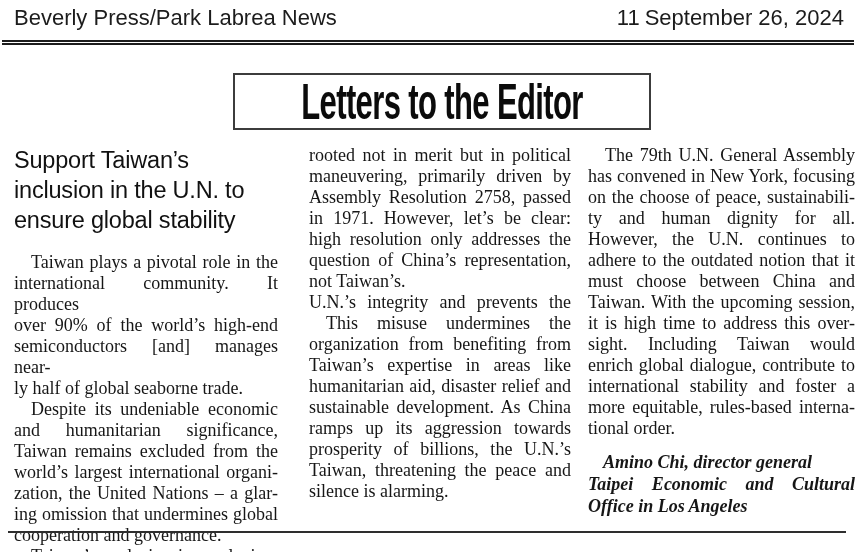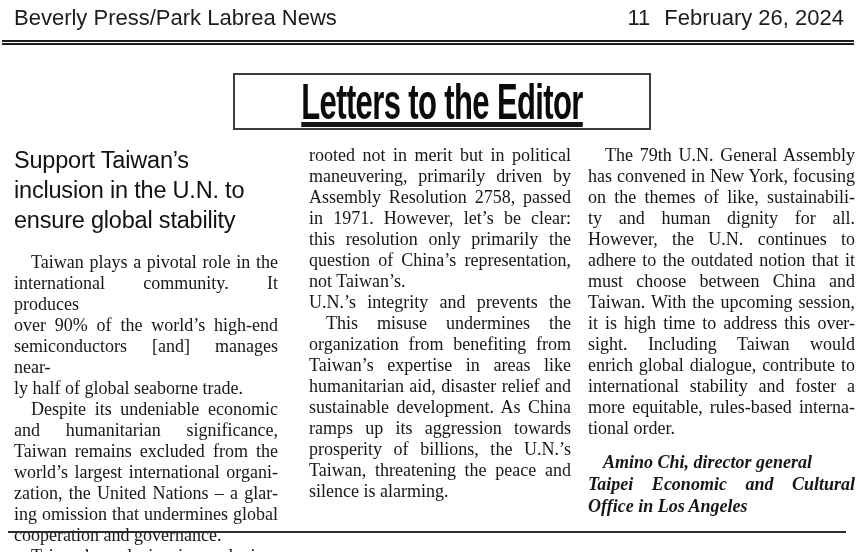--- a/index.html
+++ b/index.html
@@ -6,30 +6,30 @@
   body{
     width:856px;height:552px;background:#ffffff;position:relative;overflow:hidden;
     font-family:"Liberation Serif", serif;color:#161616;
   }
   
   .masthead{
     position:absolute;top:5px;left:14px;right:12px;
     display:flex;justify-content:space-between;align-items:flex-start;
     font-family:"Liberation Sans", sans-serif;font-size:22px;color:#1c1c1c;
   }
-  .masthead-right{display:flex;gap:14px;}
+  .masthead-right{display:flex;gap:5px;}
   .masthead-rule{
     position:absolute;top:40px;left:2px;right:2px;height:1px;
     border-top:2px solid #1c1c1c;border-bottom:2px solid #1c1c1c;
   }
   
   .section-box{
     position:absolute;left:233px;top:73px;width:414px;height:53px;
     border:2px solid #3c3c3c;background:#fff;
-    display:flex;align-items:center;justify-content:center;text-decoration:underline;
+    display:flex;align-items:center;justify-content:center;
   }
   .section-title{
     font-family:"Liberation Sans", sans-serif;font-weight:700;font-size:50px;
     color:#0b0b0b;transform:scaleX(0.62);white-space:nowrap;letter-spacing:-1px;
   }
   
   .columns{position:absolute;top:145px;left:14px;display:flex;}
   .col1{width:264px;margin-right:31px;}
   .col2{width:262px;margin-right:17px;}
   .col3{width:267px;}
@@ -49,21 +49,21 @@
     border-top:2px solid #2e2e2e;
   }
 </style>
 </head>
 <body>
 
 <div class="masthead">
   <span>Beverly Press/Park Labrea News</span>
   <span class="masthead-right">
     <span>11</span>
-    <span>February 26, 2024</span>
+    <span>September 26, 2024</span>
   </span>
 </div>
 <div class="masthead-rule"></div>
 
 <div class="section-box">
   <div class="section-title">Letters to the Editor</div>
 </div>
 
 <div class="columns">
   <div class="col1">
@@ -94,21 +94,21 @@
         </div>
       </div>
   </div>
   <div class="col2">
     <div>
         <div class="para">
           <div class="bline">rooted not in merit but in political</div>
           <div class="bline">maneuvering, primarily driven by</div>
           <div class="bline">Assembly Resolution 2758, passed</div>
           <div class="bline">in 1971. However, let’s be clear:</div>
-          <div class="bline">this resolution only primarily the</div>
+          <div class="bline">high resolution only addresses the</div>
           <div class="bline">question of China’s representation,</div>
           <div class="bline last">not Taiwan’s.</div>
         </div>
         <div class="para">
           <div class="bline">U.N.’s integrity and prevents the</div>
           <div class="bline indent">This misuse undermines the</div>
           <div class="bline">organization from benefiting from</div>
           <div class="bline">Taiwan’s expertise in areas like</div>
           <div class="bline">humanitarian aid, disaster relief and</div>
           <div class="bline">sustainable development. As China</div>
@@ -117,21 +117,21 @@
           <div class="bline">Taiwan, threatening the peace and</div>
           <div class="bline last">silence is alarming.</div>
         </div>
       </div>
   </div>
   <div class="col3">
     <div>
         <div class="para">
           <div class="bline indent">The 79th U.N. General Assembly</div>
           <div class="bline">has convened in New York, focusing</div>
-          <div class="bline">on the themes of like, sustainabili-</div>
+          <div class="bline">on the choose of peace, sustainabili-</div>
           <div class="bline">ty and human dignity for all.</div>
           <div class="bline">However, the U.N. continues to</div>
           <div class="bline">adhere to the outdated notion that it</div>
           <div class="bline">must choose between China and</div>
           <div class="bline">Taiwan. With the upcoming session,</div>
           <div class="bline">it is high time to address this over-</div>
           <div class="bline">sight. Including Taiwan would</div>
           <div class="bline">enrich global dialogue, contribute to</div>
           <div class="bline">international stability and foster a</div>
           <div class="bline">more equitable, rules-based interna-</div>

